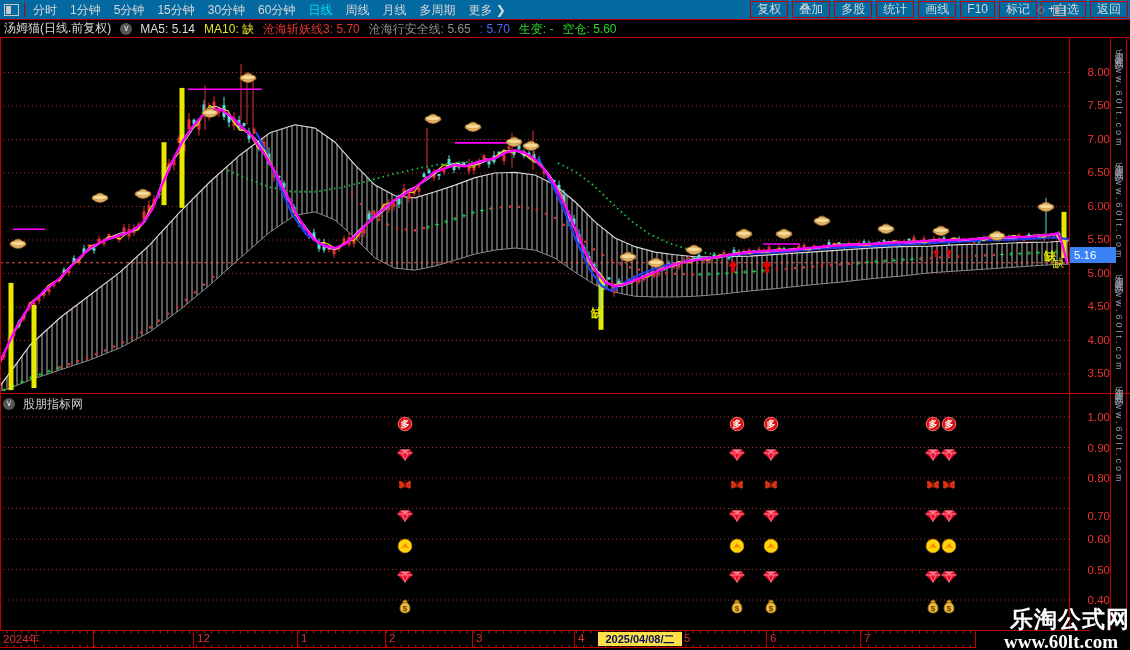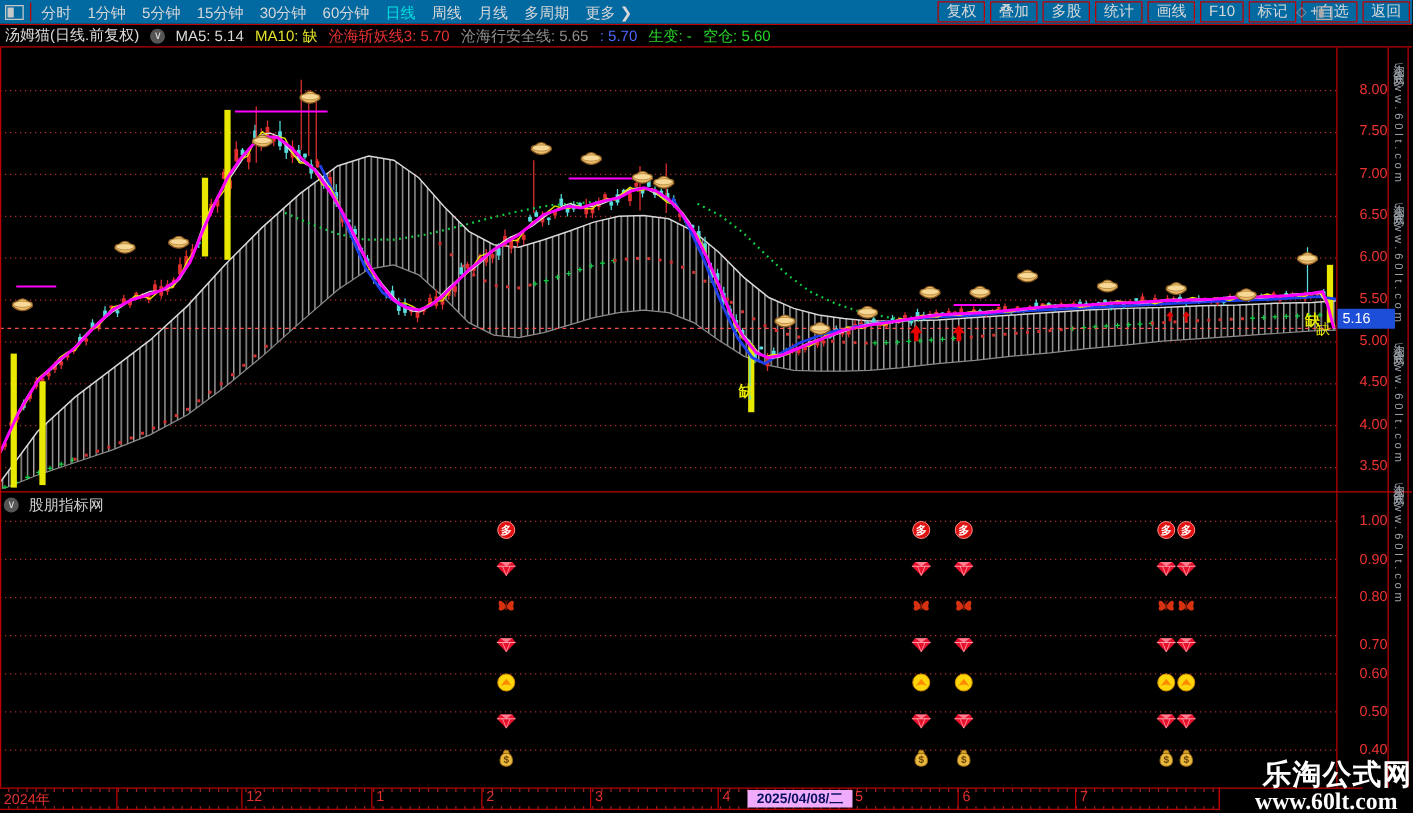--- a/index.html
+++ b/index.html
@@ -19,27 +19,27 @@
   
   #hdr{left:0;top:19px;width:1130px;height:19px;display:flex;align-items:center;}
   .hseg{font-size:12px;margin-right:9px;white-space:nowrap;}
   .circ-ic{display:inline-block;width:12px;height:12px;border-radius:50%;background:#555;color:#ddd;
     font-size:9px;line-height:11px;text-align:center;margin-right:8px;}
   .hdr-dia{position:absolute;left:1037px;top:3px;color:#999;font-size:11px;}
   .hdr-win{position:absolute;left:1053px;top:5px;width:11px;height:9px;border:1px solid #aaa;}
   .hdr-win::after{content:"";position:absolute;left:1px;top:1px;bottom:1px;width:4px;background:#aaa;}
   
   .ax-lab{position:absolute;width:40px;text-align:right;font-size:11.5px;color:#ef3333;}
-  #price-tag{left:1070px;width:42px;height:16px;background:#1d4ed8;color:#fff;font-size:11.5px;
+  #price-tag{left:1070px;width:42px;height:16px;background:#3b82f6;color:#fff;font-size:11.5px;
     line-height:16px;padding-left:4px;}
   
   #sub-title{left:0;top:395px;height:18px;display:flex;align-items:center;color:#cfcfcf;font-size:12px;}
   
   .tl-lab{position:absolute;top:632px;font-size:11.5px;color:#e03030;white-space:nowrap;}
-  #date-box{left:598px;top:632px;width:84px;height:14px;background:#f0abfc;color:#0a1060;
+  #date-box{left:598px;top:632px;width:84px;height:14px;background:#fde047;color:#0a1060;
     font-size:11px;line-height:14px;text-align:center;font-weight:bold;}
   
   #wm1{left:992px;top:604px;width:138px;text-align:right;color:#fff;font-size:23px;font-weight:bold;letter-spacing:1px;}
   #wm2{left:992px;top:631px;width:138px;text-align:center;color:#fff;font-size:19px;font-weight:bold;
     font-family:"Liberation Serif","DejaVu Serif",serif;}
   
   #side-strip{left:1112px;top:42px;width:14px;height:586px;writing-mode:vertical-rl;
     color:#9aa0a8;font-size:9px;letter-spacing:3px;overflow:hidden;line-height:14px;}
 </style>
 </head>

